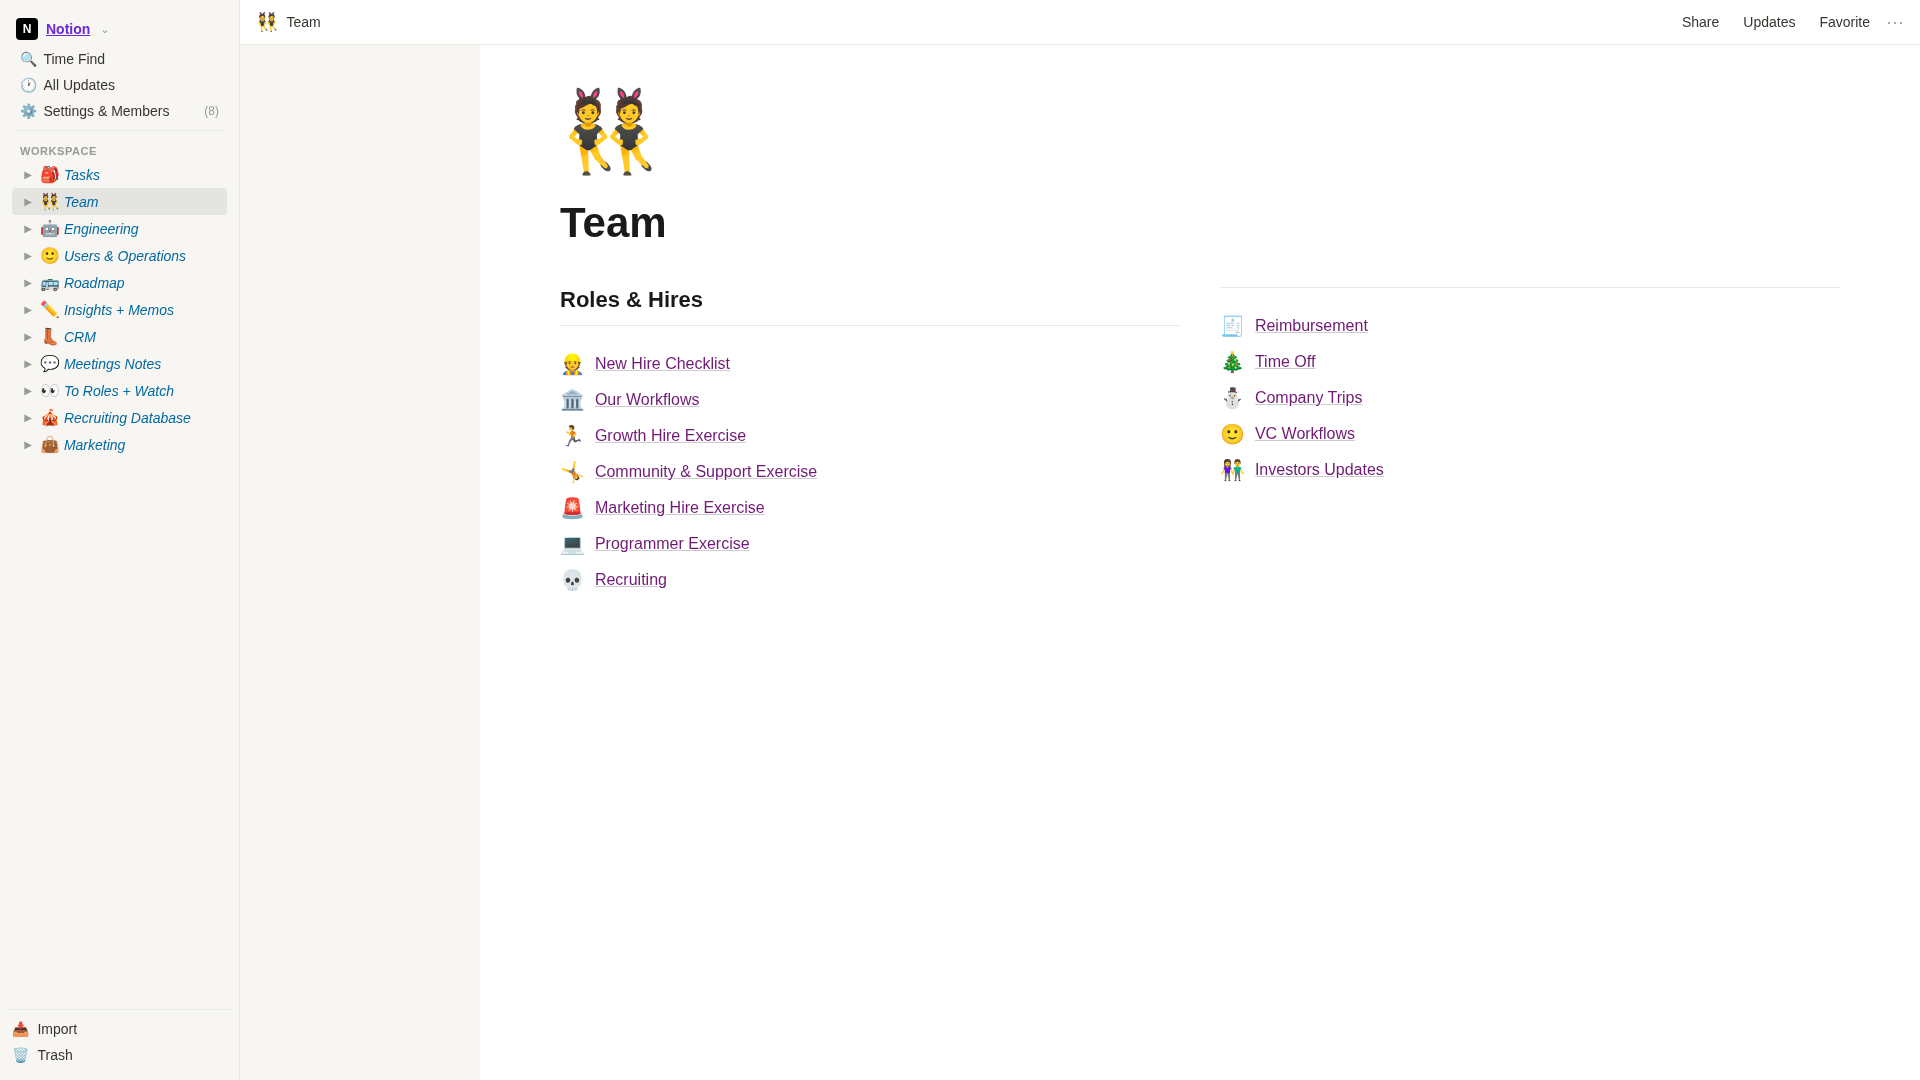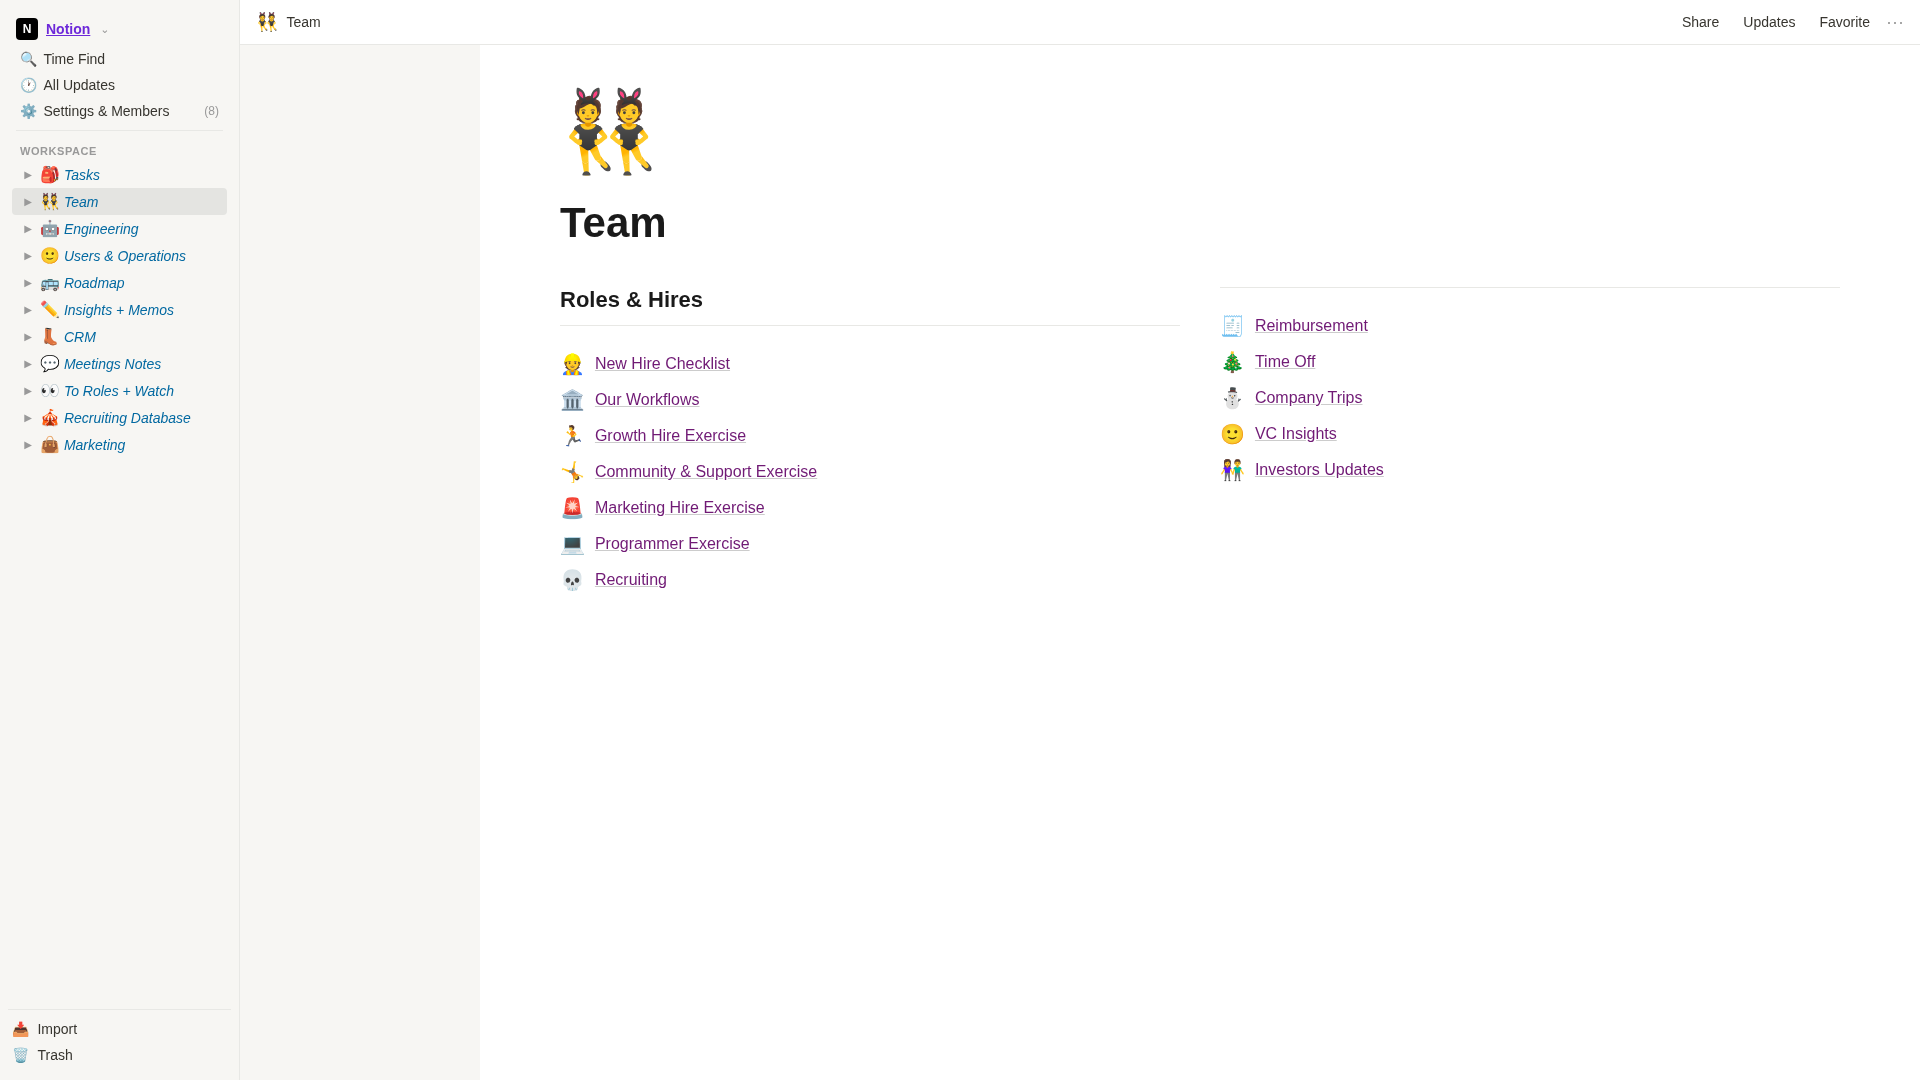--- a/index.html
+++ b/index.html
@@ -326,21 +326,21 @@
       <div class="link-item">
         <span class="link-emoji">🎄</span>
         <span class="link-text">Time Off</span>
       </div>
       <div class="link-item">
         <span class="link-emoji">⛄</span>
         <span class="link-text">Company Trips</span>
       </div>
       <div class="link-item">
         <span class="link-emoji">🙂</span>
-        <span class="link-text">VC Insights</span>
+        <span class="link-text">VC Workflows</span>
       </div>
       <div class="link-item">
         <span class="link-emoji">👫</span>
         <span class="link-text">Investors Updates</span>
       </div>
     </div>
 
   </div>
 </div>
 

